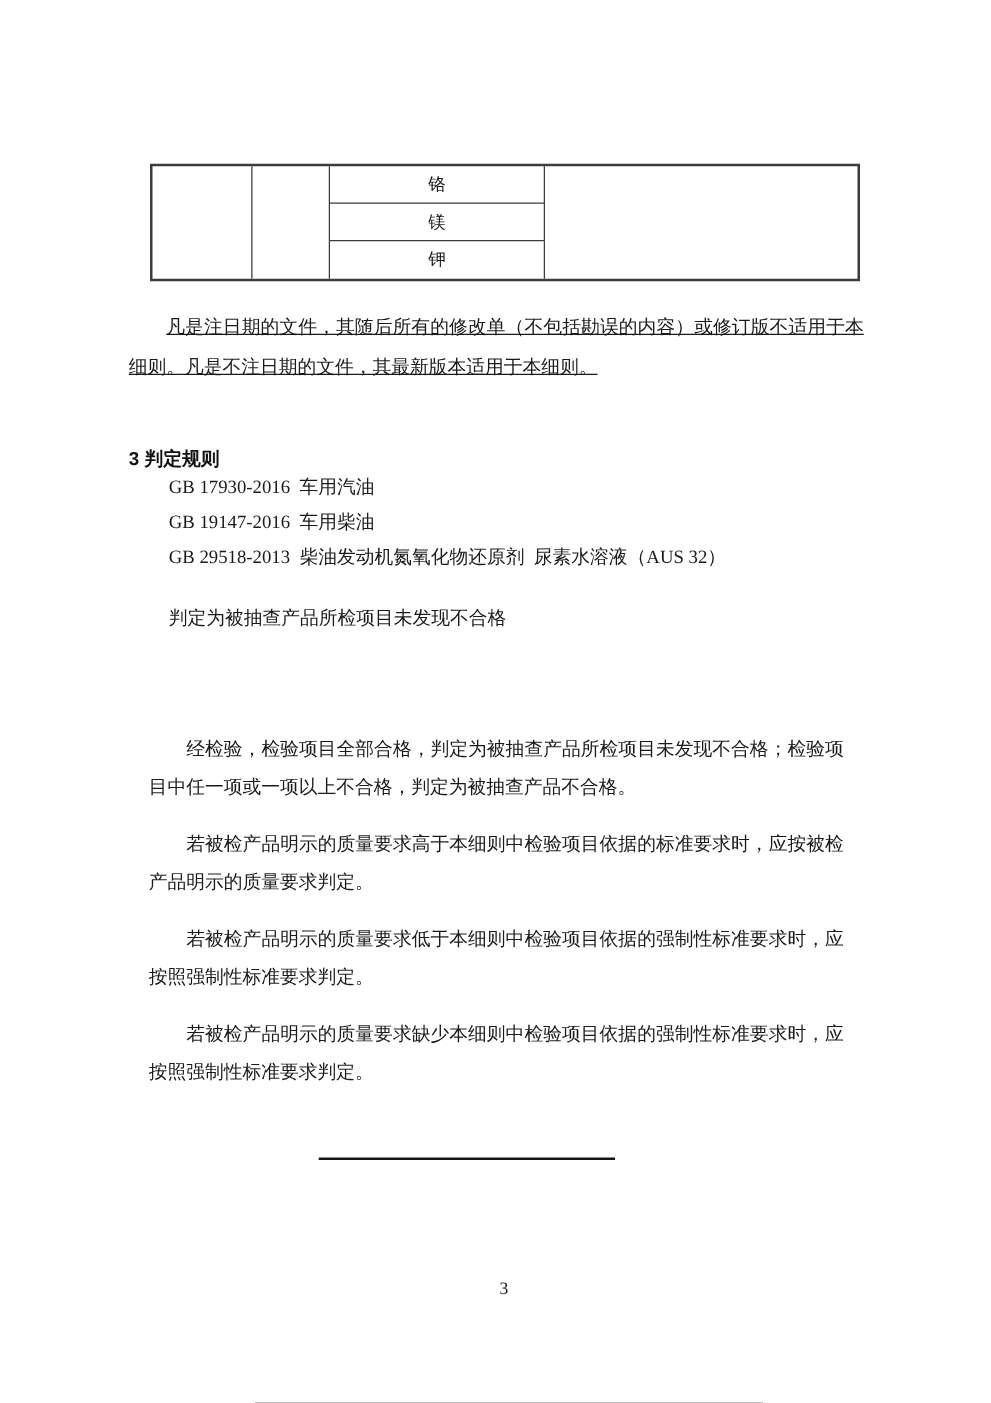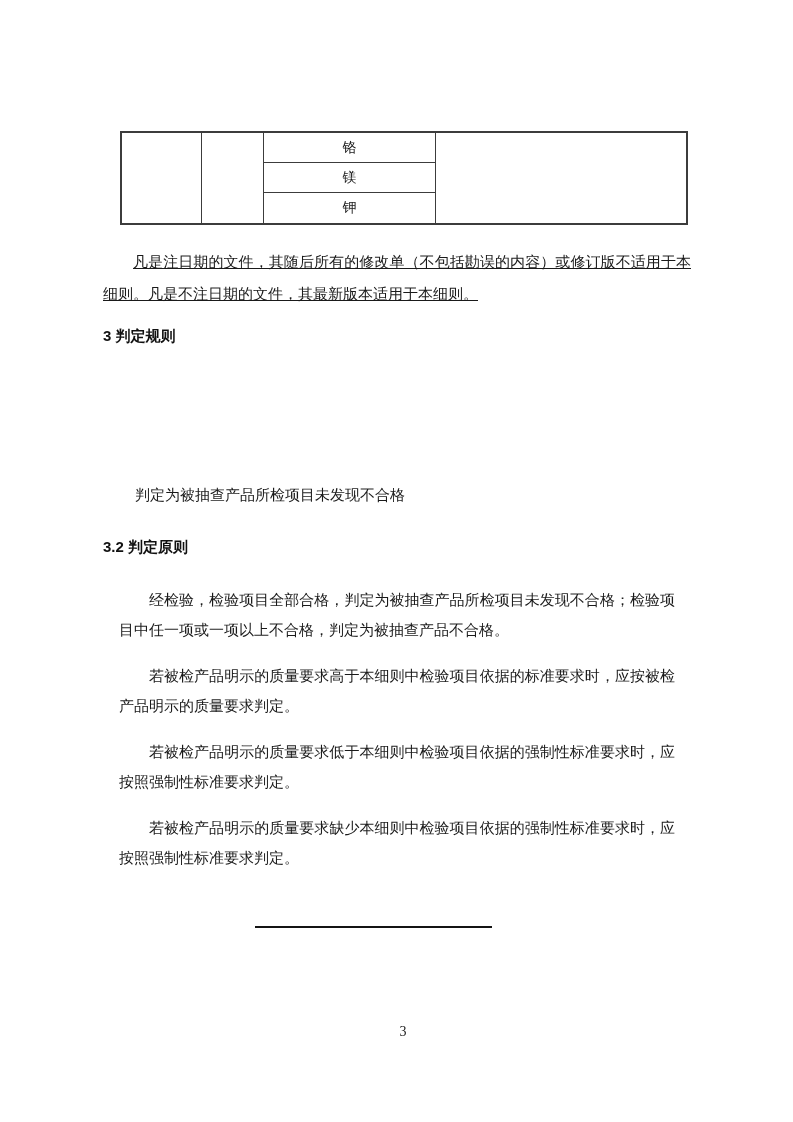--- a/index.html
+++ b/index.html
@@ -55,20 +55,21 @@
 
   .heading {
     position: absolute;
     left: 103px;
     width: 588px;
     font-family: "Liberation Sans", "DejaVu Sans", sans-serif;
     font-weight: bold;
     font-size: 15px;
     line-height: 22px;
     color: #111;
+    margin-top: 32px;
   }
   .h3  { top: 325px; }
   .h31 { top: 352px; }
   .h32 { top: 536px; }
 
   .stdlist {
     position: absolute;
     left: 135px;
     width: 556px;
     font-size: 15px;
@@ -114,26 +115,30 @@
     <div class="cell col3r1">铬</div>
     <div class="cell col3r2">镁</div>
     <div class="cell col3r3">钾</div>
     <div class="cell col4"></div>
   </div>
 
   <div class="textblock intro indent">凡是注日期的文件，其随后所有的修改单（不包括勘误的内容）或修订版不适用于本细则。凡是不注日期的文件，其最新版本适用于本细则。</div>
 
   <div class="heading h3">3 判定规则</div>
 
+  <div class="stdlist standards">
+    <div>GB 17930-2016  车用汽油</div>
+    <div>GB 19147-2016  车用柴油</div>
+    <div>GB 29518-2013  柴油发动机氮氧化物还原剂  尿素水溶液（AUS 32）</div>
+  </div>
 
   <div class="stdlist related">
     <div>判定为被抽查产品所检项目未发现不合格</div>
   </div>
 
-  <div class="heading h32">3.2 判定原则</div>
 
   <div class="textblock principles">
     <p>经检验，检验项目全部合格，判定为被抽查产品所检项目未发现不合格；检验项目中任一项或一项以上不合格，判定为被抽查产品不合格。</p>
     <p>若被检产品明示的质量要求高于本细则中检验项目依据的标准要求时，应按被检产品明示的质量要求判定。</p>
     <p>若被检产品明示的质量要求低于本细则中检验项目依据的强制性标准要求时，应按照强制性标准要求判定。</p>
     <p>若被检产品明示的质量要求缺少本细则中检验项目依据的强制性标准要求时，应按照强制性标准要求判定。</p>
   </div>
 
   <div class="footnote-line"></div>
 

